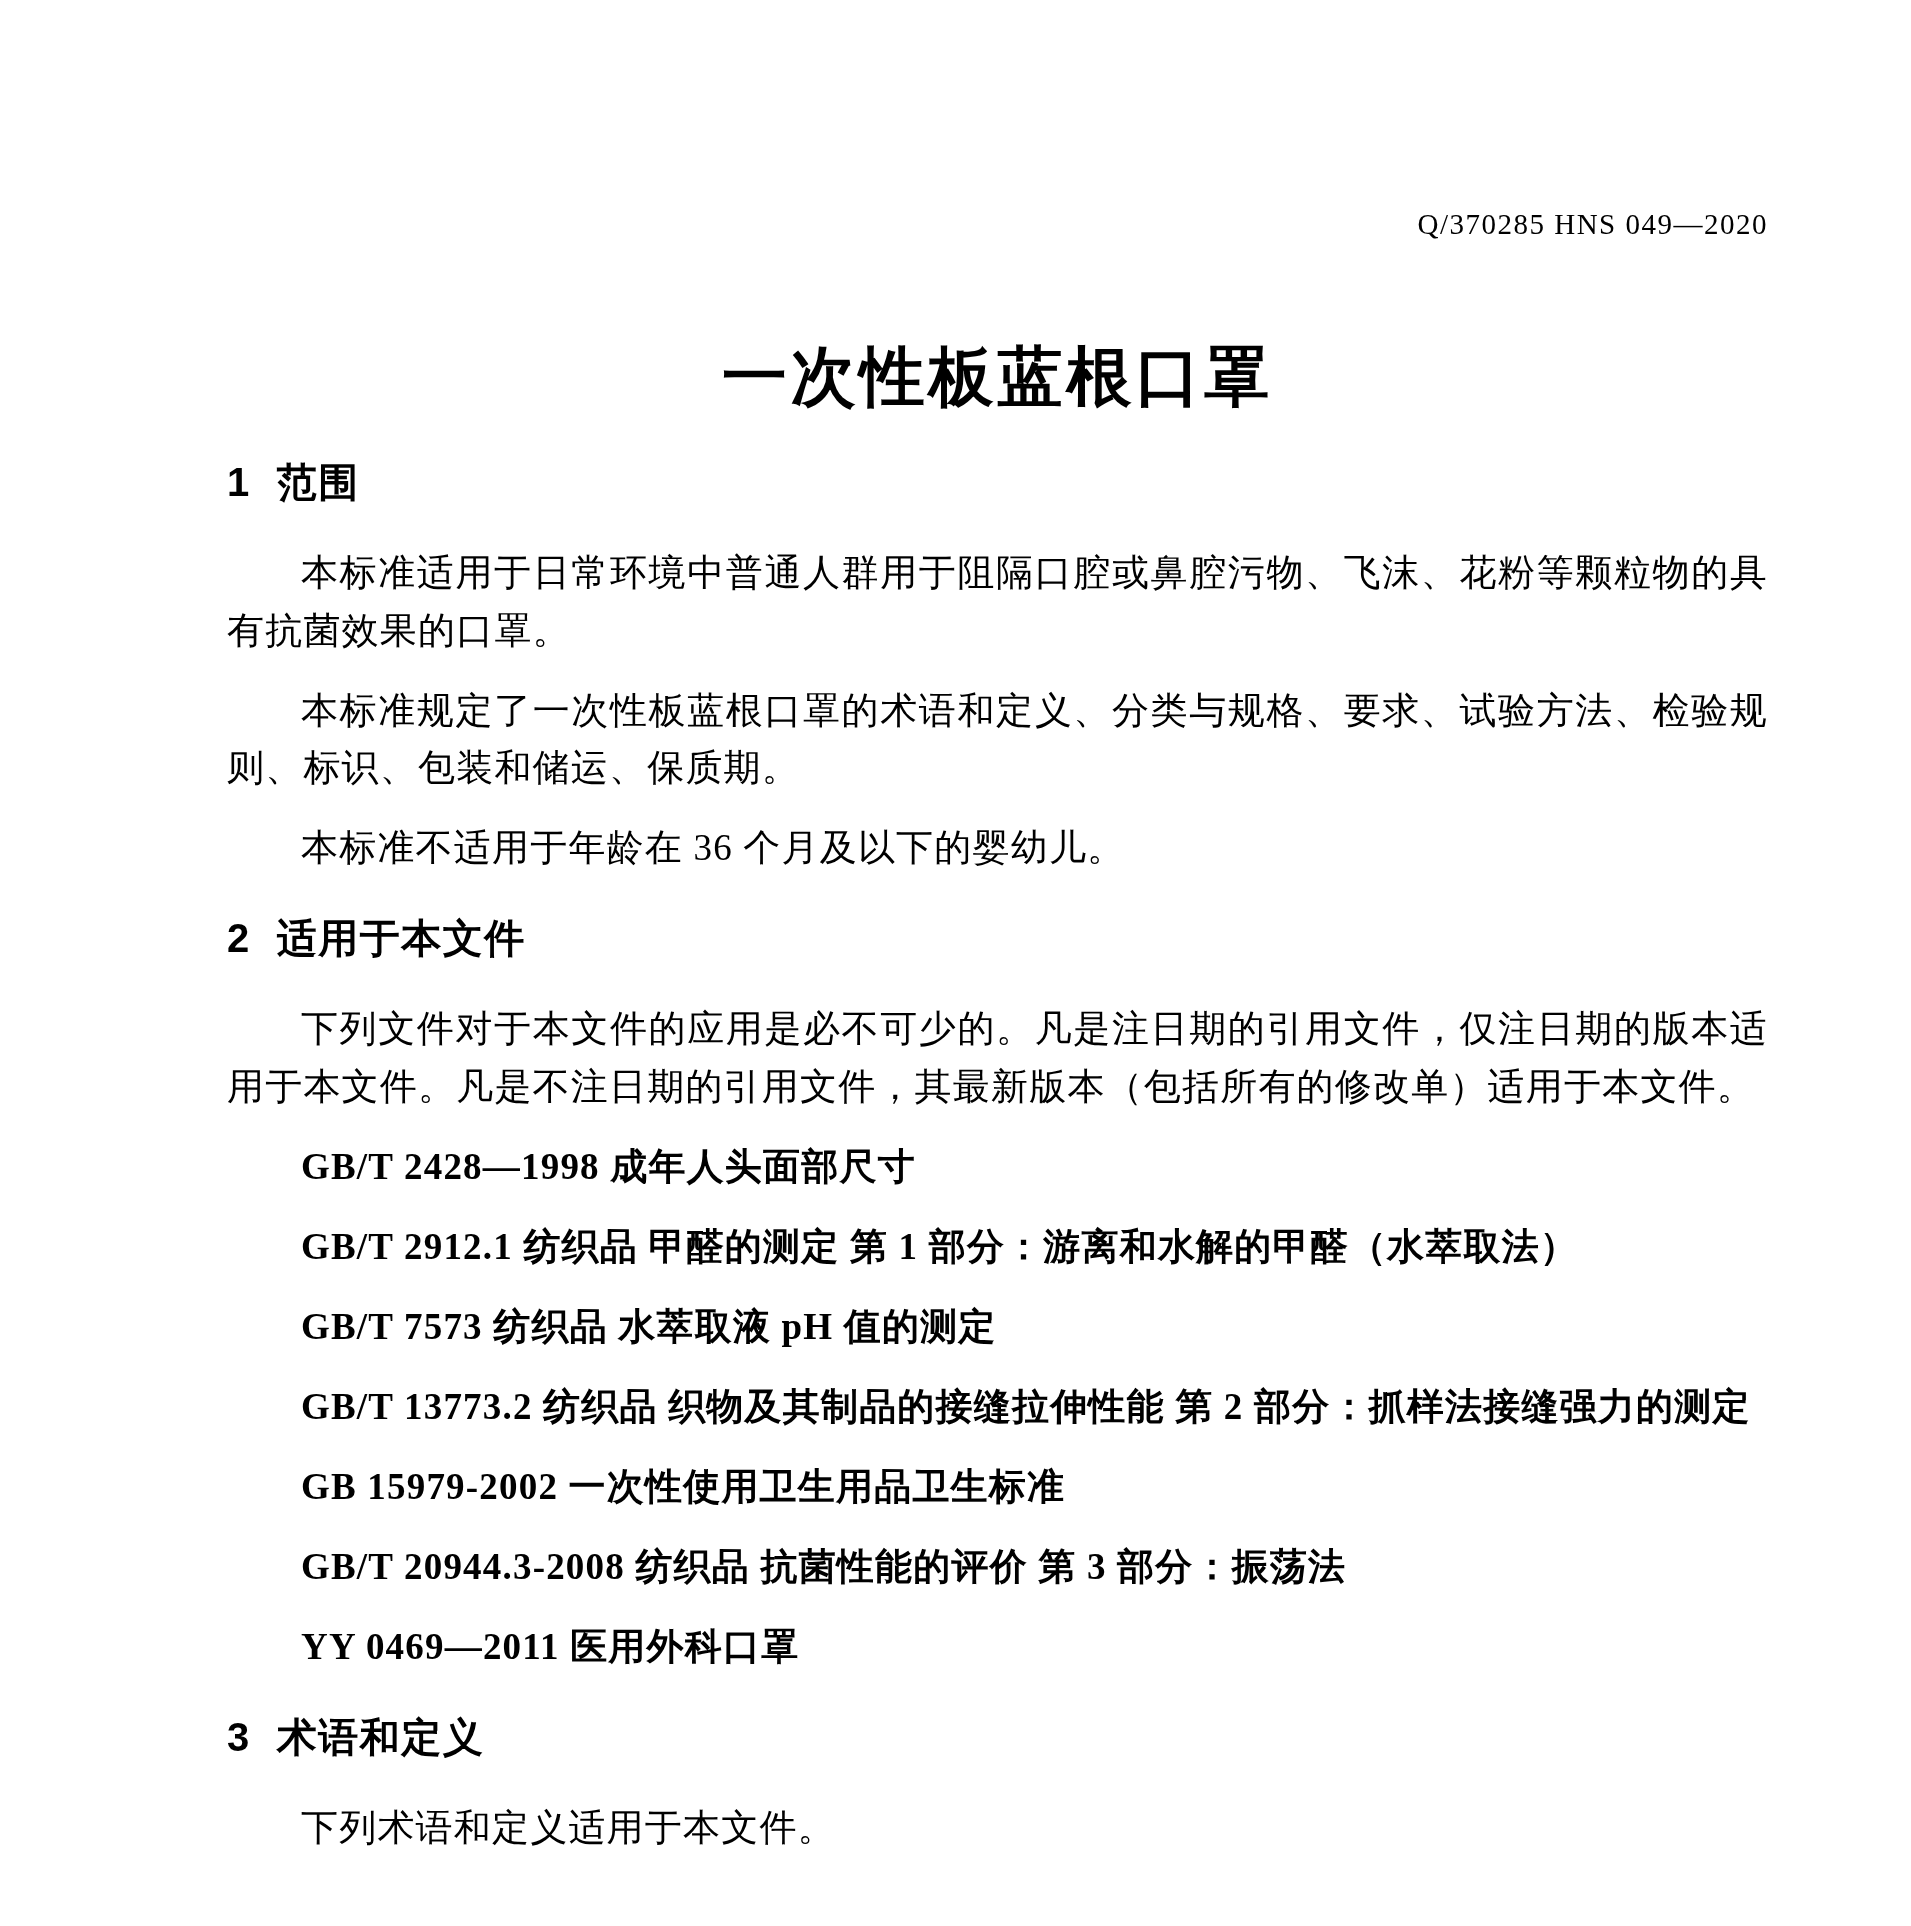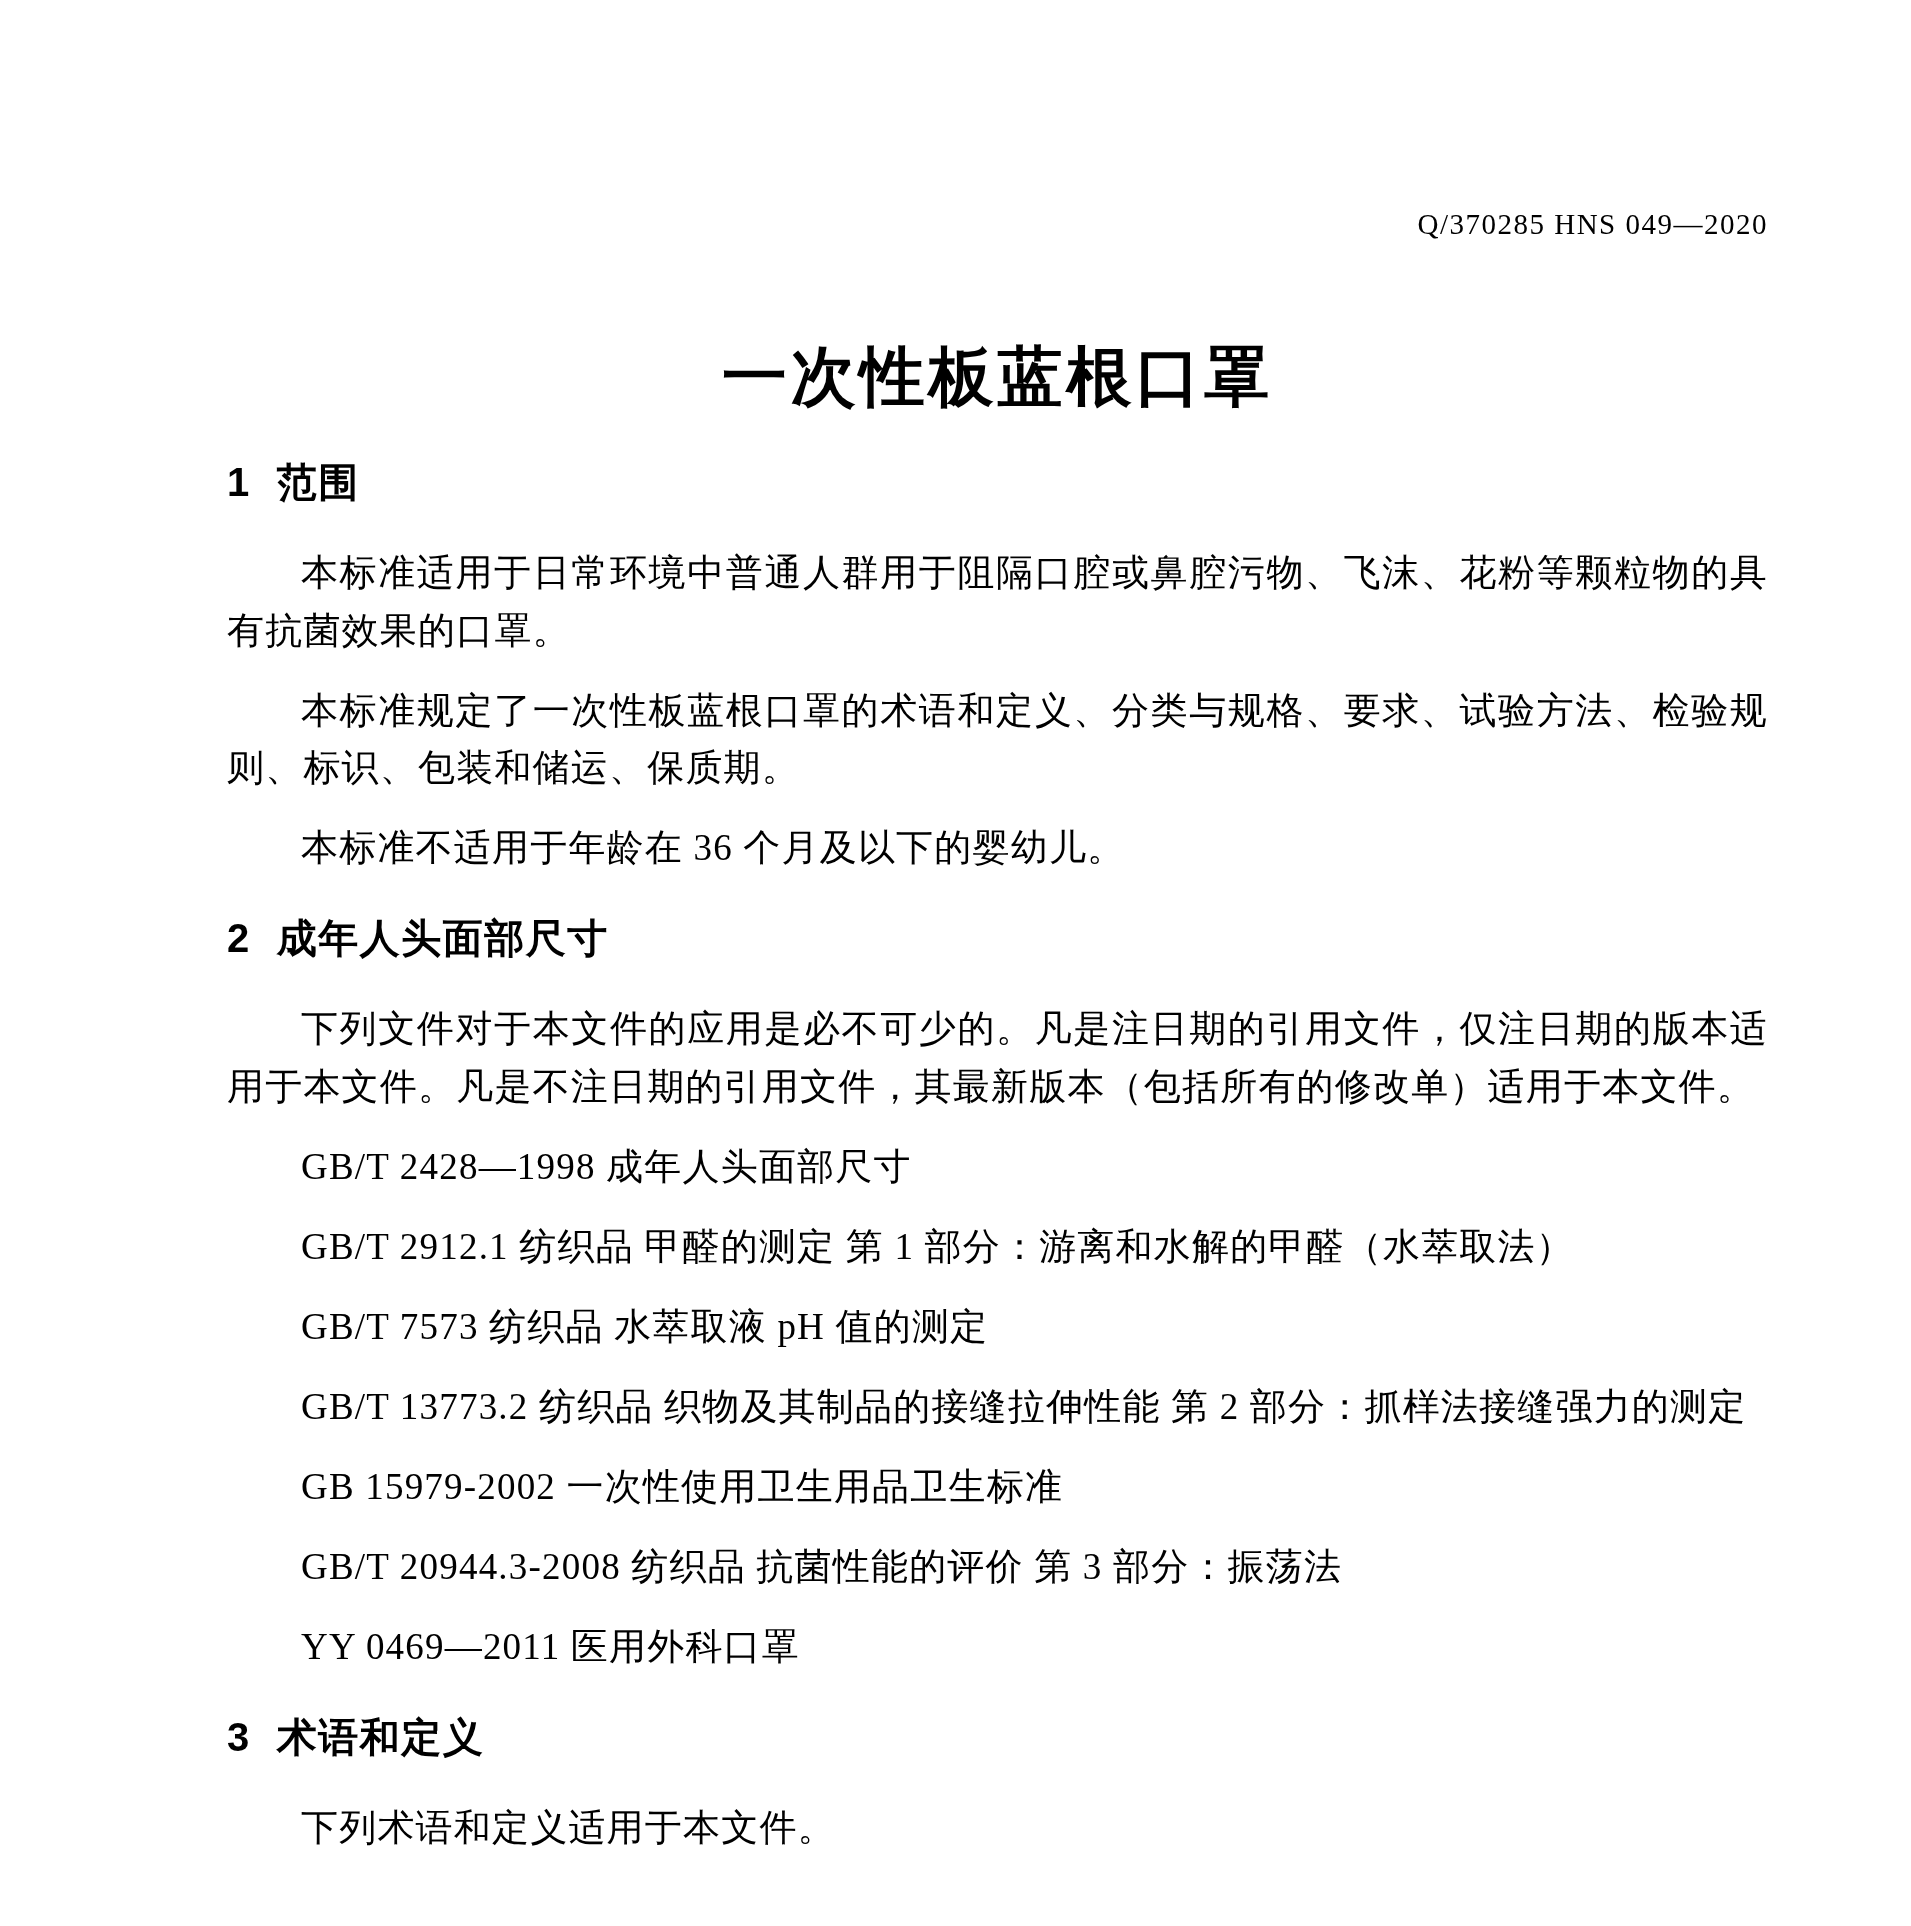--- a/index.html
+++ b/index.html
@@ -60,40 +60,41 @@
     text-align: justify;
   }
   
   .ref-item {
     font-size: 37px;
     line-height: 1.56;
     letter-spacing: 1.2px;
     padding-left: 2em;
     margin: 0 0 22.3px 0;
     white-space: nowrap;
+    font-weight: bold;
   }
 </style>
 </head>
 <body>
 
 <div class="page">
 
   <div class="doc-code">Q/370285 HNS 049—2020</div>
 
   <div class="doc-title">一次性板蓝根口罩</div>
 
   <div class="sec-h">
     <span class="sec-num">1</span><span>范围</span>
   </div>
   <p class="para">本标准适用于日常环境中普通人群用于阻隔口腔或鼻腔污物、飞沫、花粉等颗粒物的具有抗菌效果的口罩。</p>
   <p class="para">本标准规定了一次性板蓝根口罩的术语和定义、分类与规格、要求、试验方法、检验规则、标识、包装和储运、保质期。</p>
   <p class="para">本标准不适用于年龄在 36 个月及以下的婴幼儿。</p>
 
   <div class="sec-h">
-    <span class="sec-num">2</span><span>成年人头面部尺寸</span>
+    <span class="sec-num">2</span><span>适用于本文件</span>
   </div>
   <p class="para">下列文件对于本文件的应用是必不可少的。凡是注日期的引用文件，仅注日期的版本适用于本文件。凡是不注日期的引用文件，其最新版本（包括所有的修改单）适用于本文件。</p>
   <p class="ref-item">GB/T 2428—1998 成年人头面部尺寸</p>
   <p class="ref-item">GB/T 2912.1 纺织品 甲醛的测定 第 1 部分：游离和水解的甲醛（水萃取法）</p>
   <p class="ref-item">GB/T 7573 纺织品 水萃取液 pH 值的测定</p>
   <p class="ref-item">GB/T 13773.2 纺织品 织物及其制品的接缝拉伸性能 第 2 部分：抓样法接缝强力的测定</p>
   <p class="ref-item">GB 15979-2002 一次性使用卫生用品卫生标准</p>
   <p class="ref-item">GB/T 20944.3-2008 纺织品 抗菌性能的评价 第 3 部分：振荡法</p>
   <p class="ref-item">YY 0469—2011 医用外科口罩</p>
 

